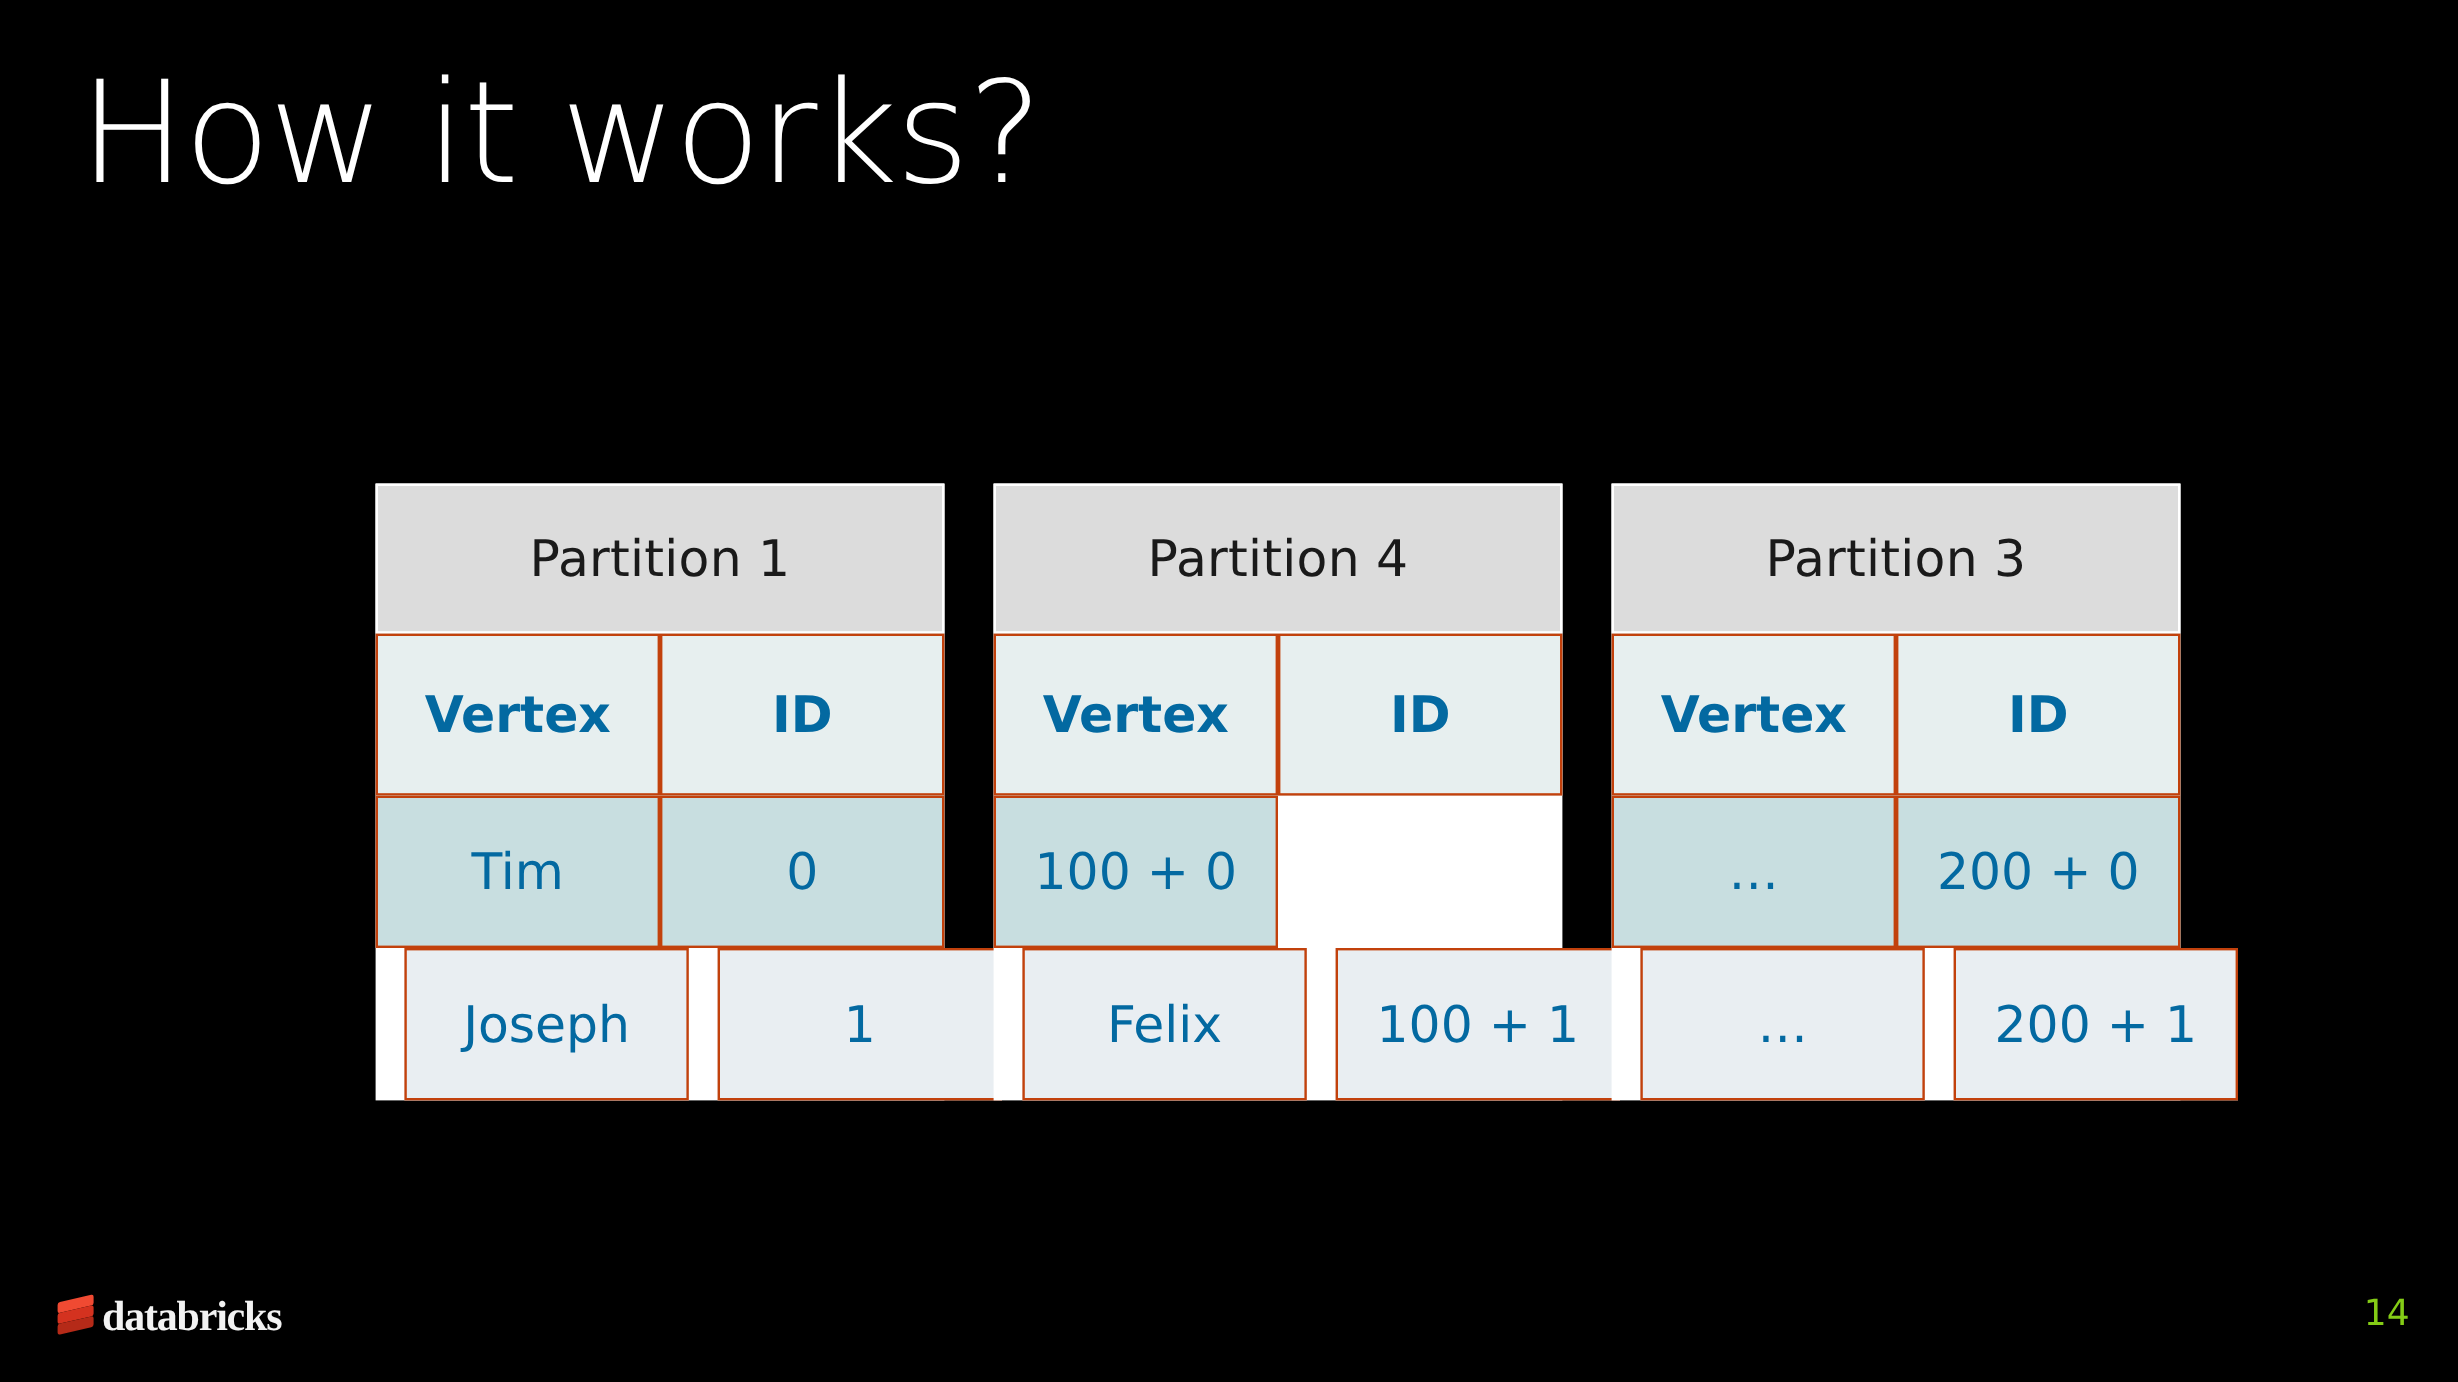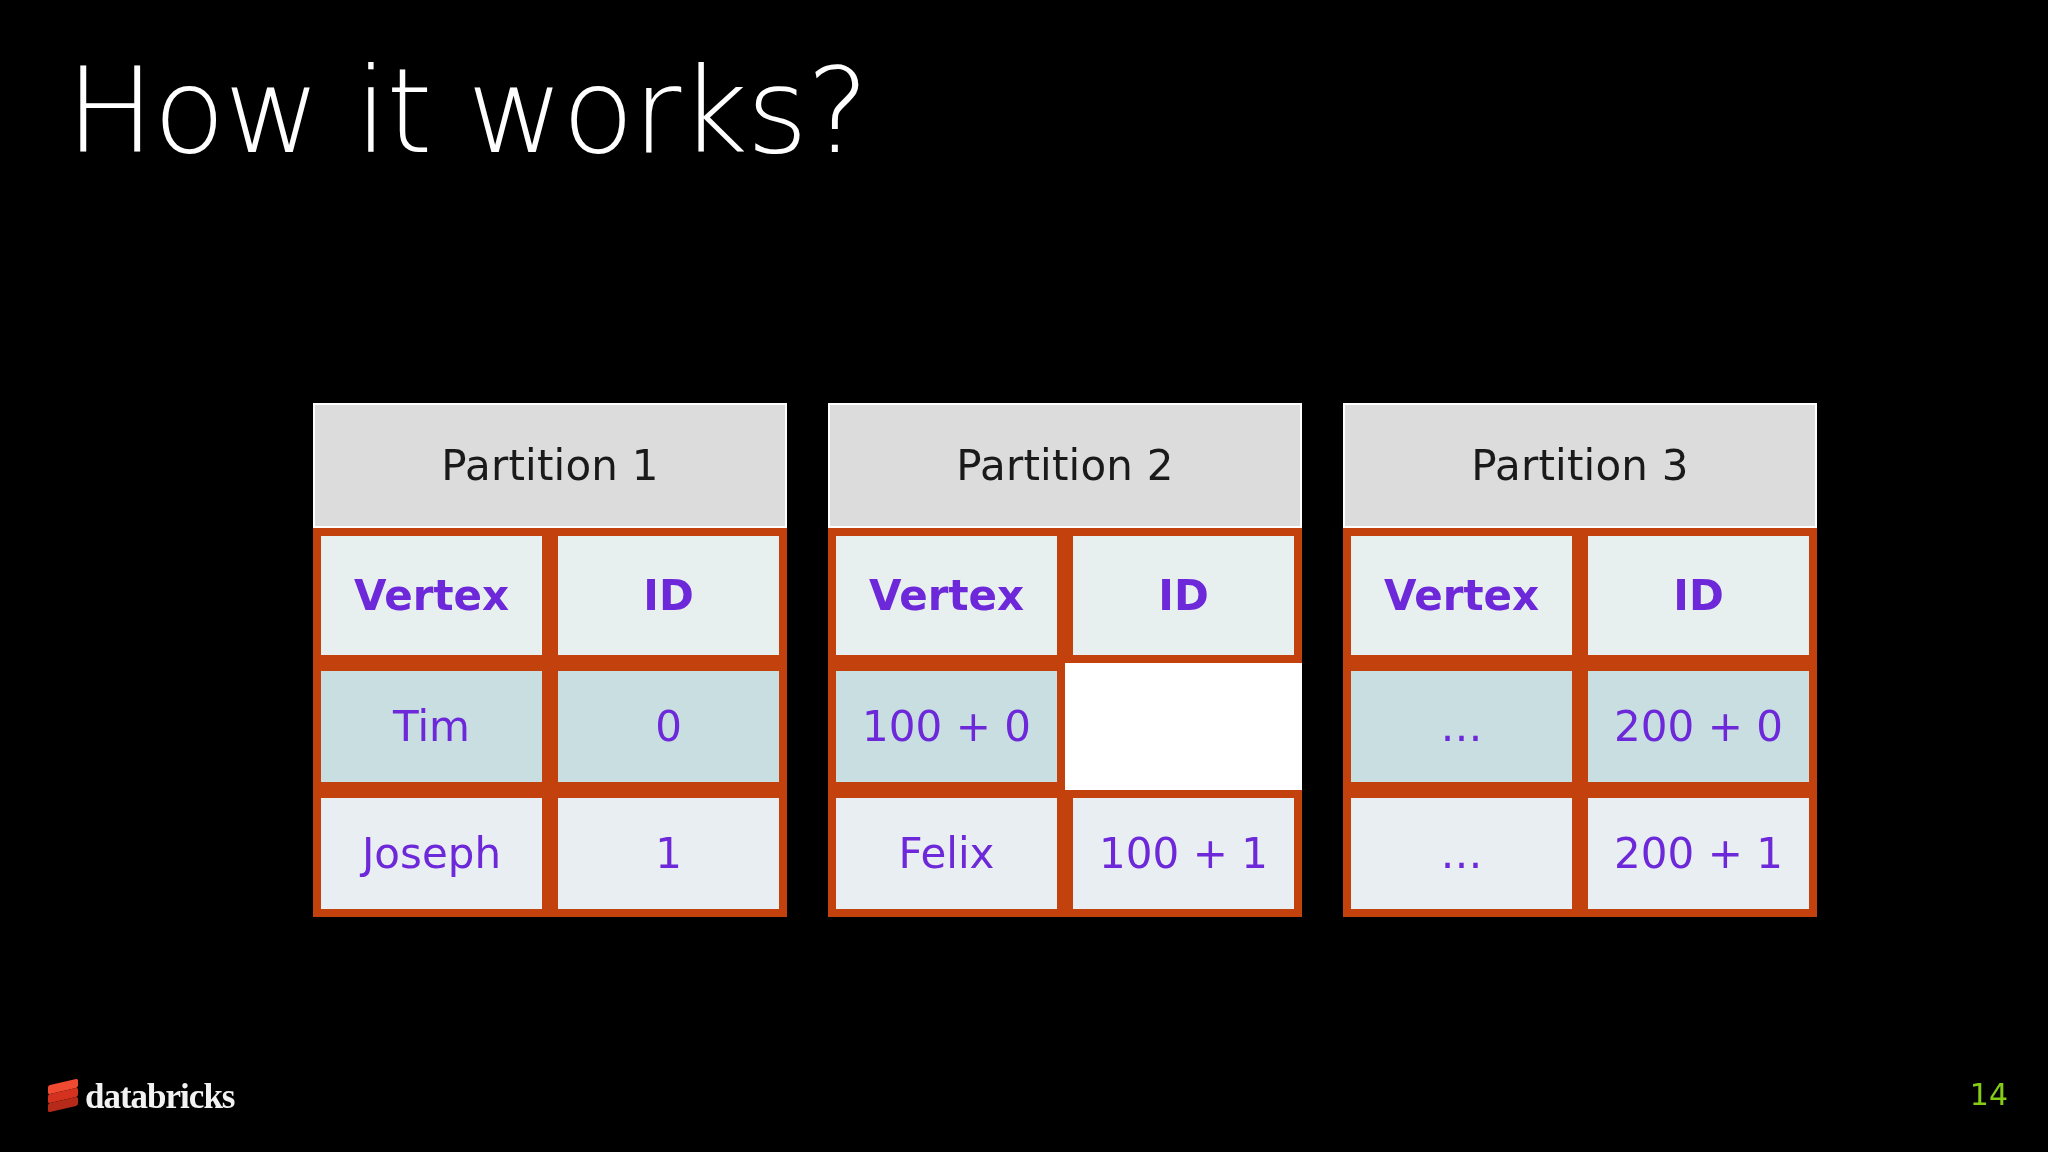--- a/index.html
+++ b/index.html
@@ -84,32 +84,32 @@
   }
   .ptbl-row.header-row { height: 135px; }
   .ptbl-row.data-row   { height: 127px; }
 
   .ptbl-cell {
     flex: 0 0 auto;
     display: flex;
     align-items: center;
     justify-content: center;
     box-sizing: border-box;
-    border: 8px solid #c2410c;
+    border: 2px solid #c2410c;
     font-size: 42px;
-    color: #6d28d9;
+    color: #0369a1;
     line-height: 1;
   }
   .ptbl-cell.col-vertex { width: 237px; }
   .ptbl-cell.col-id     { width: 237px; }
 
   
   .header-row .ptbl-cell { background: #E7EFEF; font-weight: 700; }
   .data-row.tint-a .ptbl-cell { background: #C8DEE0; font-weight: 400; }
-  .data-row.tint-b .ptbl-cell { background: #E9EEF2; font-weight: 400; }
+  .data-row.tint-b .ptbl-cell { background: #E9EEF2; font-weight: 400; margin-left: 24px; }
 
   
   .brand {
     position: absolute;
     left: 48px;
     bottom: 38px;
     display: flex;
     flex-direction: row;
     align-items: center;
     gap: 7px;
@@ -174,21 +174,21 @@
         <div class="ptbl-cell col-id">0</div>
       </div>
       <div class="ptbl-row data-row tint-b">
         <div class="ptbl-cell col-vertex">Joseph</div>
         <div class="ptbl-cell col-id">1</div>
       </div>
     </div>
 
     <div class="partition-table">
       <div class="ptbl-title-row">
-        <span class="ptbl-title-text">Partition 2</span>
+        <span class="ptbl-title-text">Partition 4</span>
       </div>
       <div class="ptbl-row header-row">
         <div class="ptbl-cell col-vertex">Vertex</div>
         <div class="ptbl-cell col-id">ID</div>
       </div>
       <div class="ptbl-row data-row tint-a">
         <div class="ptbl-cell col-id">100 + 0</div>
       </div>
       <div class="ptbl-row data-row tint-b">
         <div class="ptbl-cell col-vertex">Felix</div>

